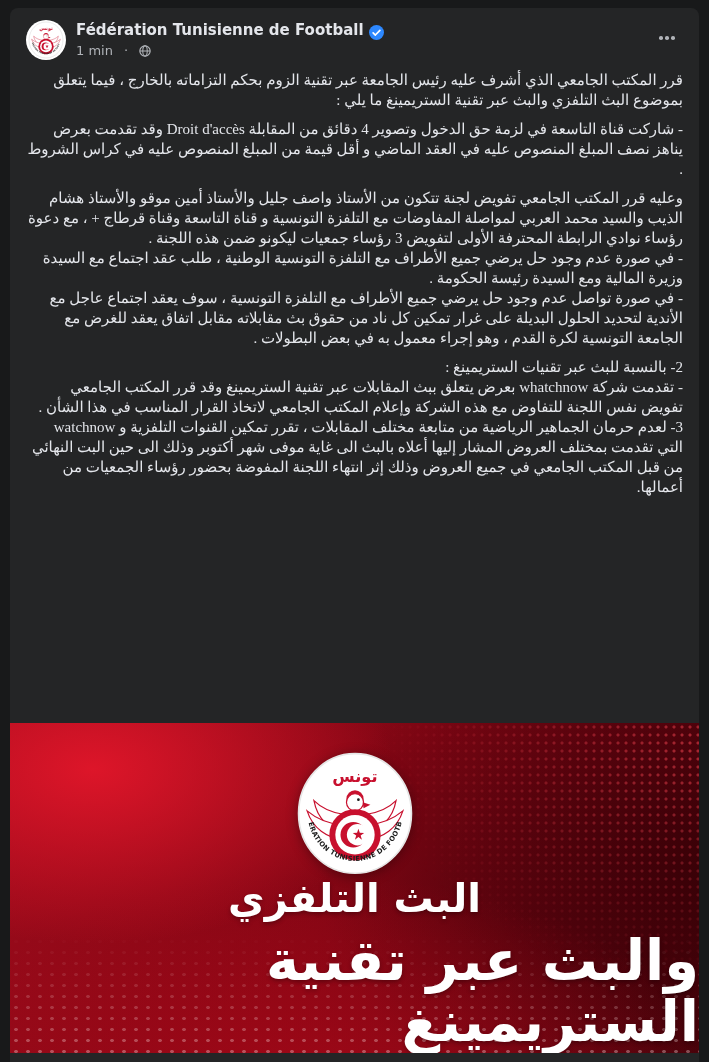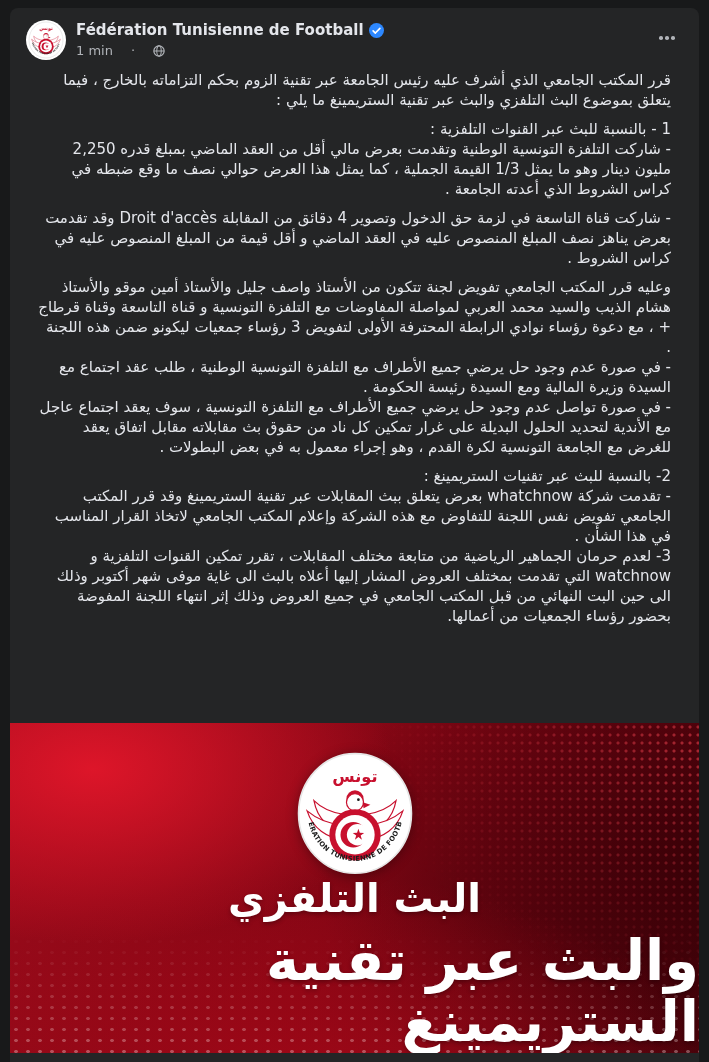--- a/index.html
+++ b/index.html
@@ -26,31 +26,31 @@
   .avatar {
     width: 40px; height: 40px;
     border-radius: 50%;
     background: #ffffff;
     flex: 0 0 40px;
     display: flex; align-items: center; justify-content: center;
     overflow: hidden;
     cursor: pointer;
   }
   .header-text { margin-left: 10px; flex: 1; padding-top: 1px; }
-  .name-row { display: flex; align-items: center; gap: 5px; }
+  .name-row { display: flex; align-items: flex-end; gap: 5px; }
   .page-name {
     color: #e4e6eb;
     font-size: 15px;
     font-weight: 700;
     line-height: 19px;
     cursor: pointer;
   }
   .verified-badge { width: 15px; height: 15px; display: inline-block; }
   .meta-row {
-    display: flex; align-items: center; gap: 18px;
+    display: flex; align-items: center; gap: 11px;
     margin-top: 3px;
     color: #b0b3b8;
     font-size: 13px;
     line-height: 16px;
   }
   .globe-icon { width: 12px; height: 12px; display: inline-block; }
   .more-button {
     width: 32px; height: 32px;
     border-radius: 50%;
     display: flex; align-items: center; justify-content: center;
@@ -63,21 +63,21 @@
   .post-text {
     direction: rtl;
     text-align: right;
     padding: 2px 16px 0;
     height: 655px;
     overflow: hidden;
     color: #e4e6eb;
     font-size: 15px;
     line-height: 20px;
   }
-  .post-paragraph { white-space: pre-line; margin: 0 12px 9px; }
+  .post-paragraph { white-space: pre-line; margin: 0 0 9px; font-family: Liberation Serif, serif; }
   
   .post-image {
     position: relative;
     width: 689px; height: 330px;
     overflow: hidden;
     cursor: pointer;
     background:
       radial-gradient(ellipse 430px 250px at 12% 14%, rgba(225,22,42,0.95), rgba(225,22,42,0) 70%),
       radial-gradient(ellipse 560px 300px at 45% 112%, rgba(168,8,24,0.85), rgba(168,8,24,0) 72%),
       radial-gradient(ellipse 620px 430px at 106% 45%, rgba(52,0,6,0.92), rgba(52,0,6,0) 68%),
@@ -175,22 +175,20 @@
     </div>
     <div class="more-button">
       <span class="more-dot"></span>
       <span class="more-dot"></span>
       <span class="more-dot"></span>
     </div>
   </div>
 
   <div class="post-text" dir="rtl">
       <p class="post-paragraph">قرر المكتب الجامعي الذي أشرف عليه رئيس الجامعة عبر تقنية الزوم بحكم التزاماته  بالخارج ، فيما يتعلق بموضوع البث التلفزي والبث عبر تقنية الستريمينغ ما يلي :</p>
-      <p class="post-paragraph">1 - بالنسبة للبث عبر القنوات التلفزية :
-- شاركت التلفزة التونسية الوطنية وتقدمت بعرض مالي أقل من العقد الماضي بمبلغ قدره 2,250 مليون دينار وهو ما يمثل 1/3 القيمة الجملية ، كما يمثل هذا العرض حوالي نصف ما وقع ضبطه في كراس الشروط الذي أعدته الجامعة .</p>
       <p class="post-paragraph">- شاركت قناة التاسعة في لزمة حق الدخول وتصوير 4 دقائق من المقابلة Droit d'accès وقد تقدمت بعرض يناهز نصف المبلغ المنصوص عليه في العقد الماضي و أقل قيمة من المبلغ المنصوص عليه في كراس الشروط .</p>
       <p class="post-paragraph">وعليه قرر المكتب الجامعي تفويض لجنة تتكون من الأستاذ واصف جليل والأستاذ أمين موقو والأستاذ هشام الذيب والسيد محمد العربي لمواصلة المفاوضات مع التلفزة التونسية و قناة التاسعة وقناة قرطاج + ، مع دعوة رؤساء نوادي الرابطة المحترفة الأولى لتفويض 3 رؤساء جمعيات ليكونو ضمن هذه اللجنة .
 - في صورة عدم وجود حل يرضي جميع الأطراف مع التلفزة التونسية الوطنية ، طلب عقد اجتماع مع السيدة وزيرة المالية ومع السيدة رئيسة الحكومة .
 - في صورة تواصل عدم وجود حل يرضي جميع الأطراف مع التلفزة التونسية ، سوف يعقد اجتماع عاجل مع الأندية لتحديد الحلول البديلة على غرار تمكين كل ناد من حقوق بث مقابلاته مقابل اتفاق يعقد للغرض مع الجامعة التونسية لكرة القدم ، وهو إجراء معمول به في بعض البطولات .</p>
       <p class="post-paragraph">2- بالنسبة للبث عبر تقنيات الستريمينغ :
 - تقدمت شركة whatchnow بعرض يتعلق ببث المقابلات عبر تقنية الستريمينغ وقد قرر المكتب الجامعي تفويض نفس اللجنة للتفاوض مع هذه الشركة وإعلام المكتب الجامعي لاتخاذ القرار المناسب في هذا الشأن .
 3- لعدم حرمان الجماهير الرياضية من متابعة مختلف المقابلات ، تقرر تمكين القنوات التلفزية و watchnow التي تقدمت بمختلف العروض المشار إليها أعلاه بالبث الى غاية موفى شهر أكتوبر وذلك الى حين البت النهائي من قبل المكتب الجامعي في جميع العروض وذلك إثر انتهاء اللجنة المفوضة بحضور رؤساء الجمعيات من أعمالها.</p>
     </div>
 
   <div class="post-image">

